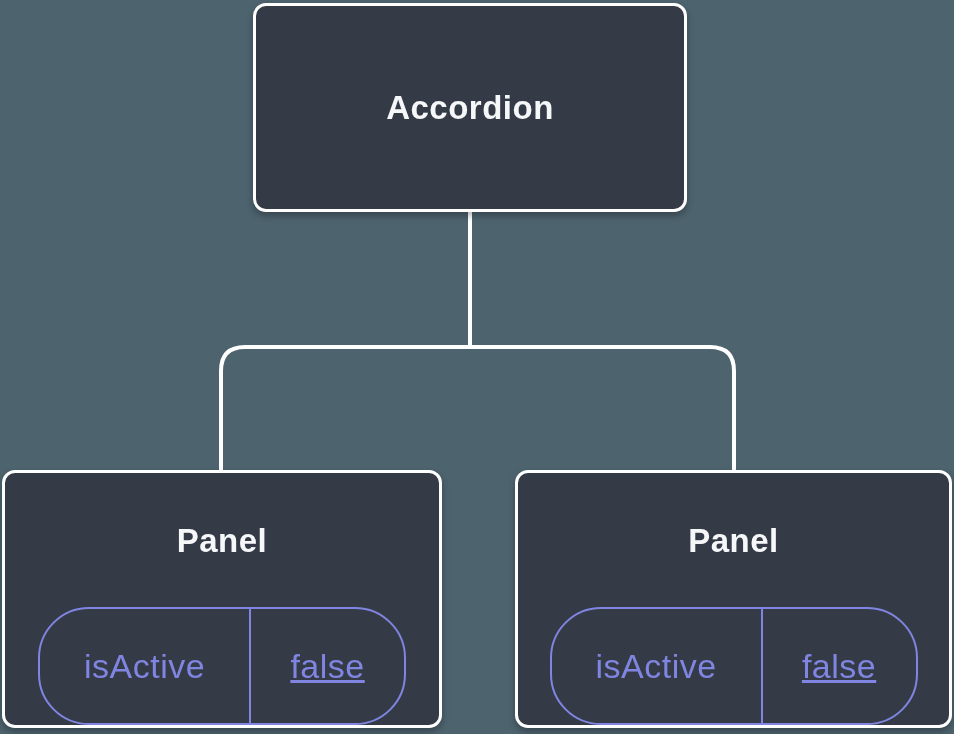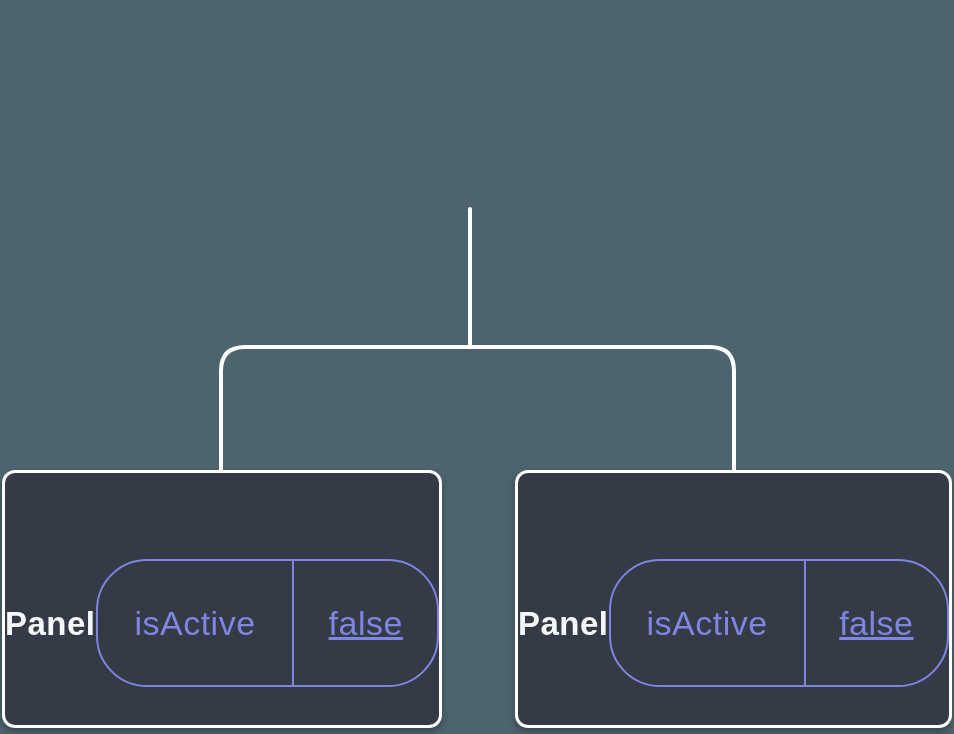--- a/index.html
+++ b/index.html
@@ -51,21 +51,21 @@
   .node-title {
     font-size: 33px;
     font-weight: 600;
     letter-spacing: 0.5px;
     color: var(--node-text, #f6f7f9);
   }
   .node-panel {
     top: 470px;
     height: 258px;
     display: flex;
-    flex-direction: row;
+    flex-direction: column;
     align-items: center;
   }
   .node-panel-left  { left: 2px;   width: 440px; }
   .node-panel-right { left: 515px; width: 437px; }
   .panel-title {
     margin-top: 50px;
     line-height: 36px;
   }
   .state-pill {
     margin-top: 48px;
@@ -96,20 +96,23 @@
 </head>
 <body>
 
 <div class="stage">
 
   <svg class="connector-svg" viewBox="0 0 954 734">
     <path d="M470 209 L470 347"></path>
     <path d="M221 470 L221 371 Q221 347 245 347 L710 347 Q734 347 734 371 L734 470"></path>
   </svg>
 
+  <div class="node node-root">
+    <div class="node-title">Accordion</div>
+  </div>
 
   <div class="node node-panel node-panel-left">
     <div class="node-title panel-title">Panel</div>
     <div class="state-pill">
       <div class="state-cell state-key">isActive</div>
       <div class="state-cell state-value">false</div>
     </div>
   </div>
 
   <div class="node node-panel node-panel-right">

